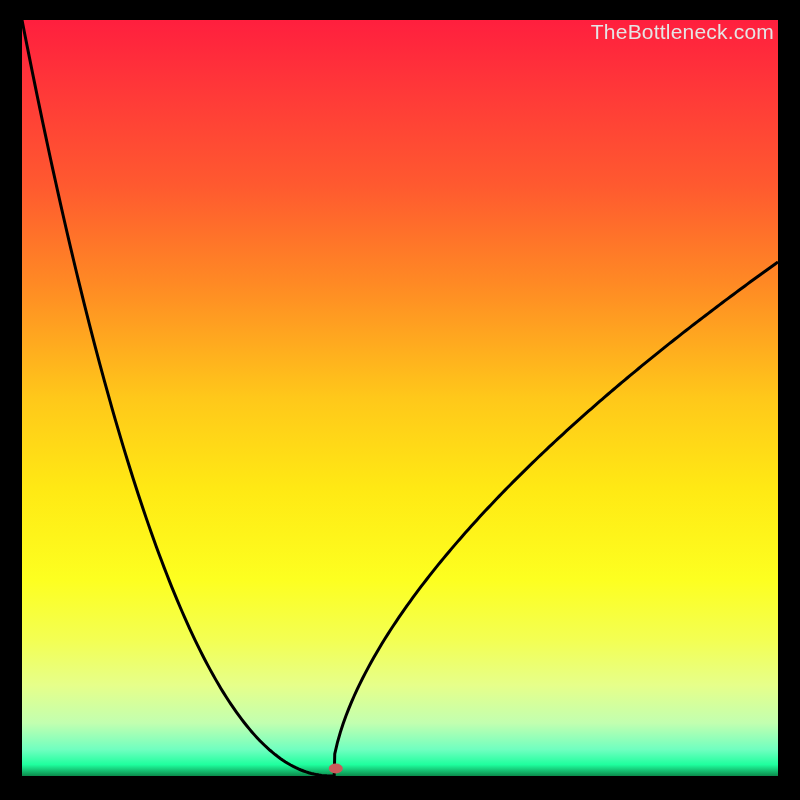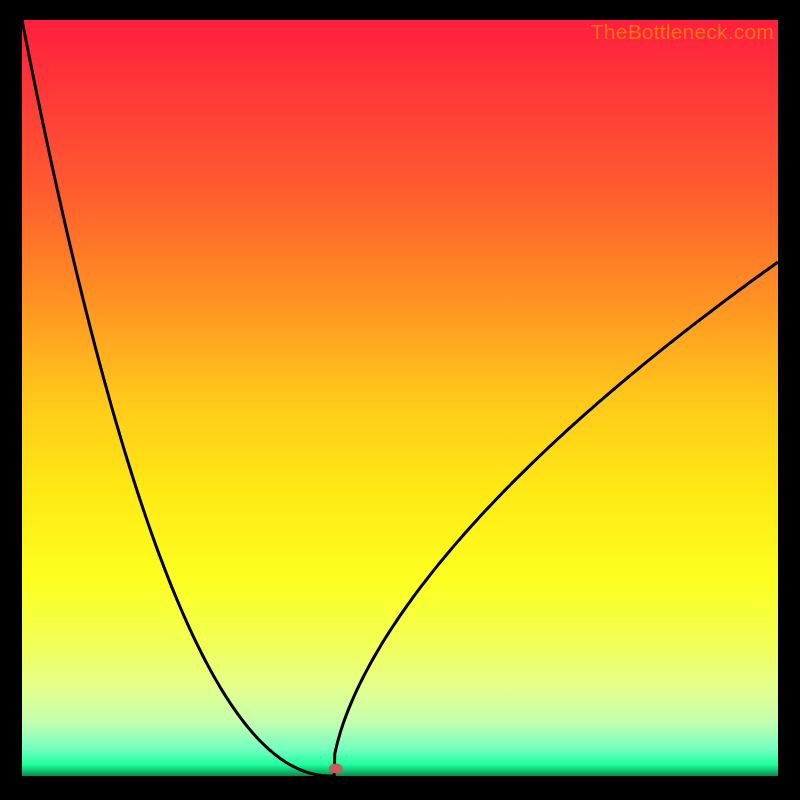--- a/index.html
+++ b/index.html
@@ -23,21 +23,21 @@
     position: absolute;
     left: 0;
     top: 0;
     width: 756px;
     height: 756px;
   }
   .watermark {
     position: absolute;
     top: 0px;
     right: 4px;
-    color: #f97316;
+    color: #e5e5e5;
     font-size: 21px;
     font-weight: 500;
     letter-spacing: 0.2px;
     z-index: 5;
     user-select: none;
   }
   svg { display: block; }
 </style>
 </head>
 <body>

